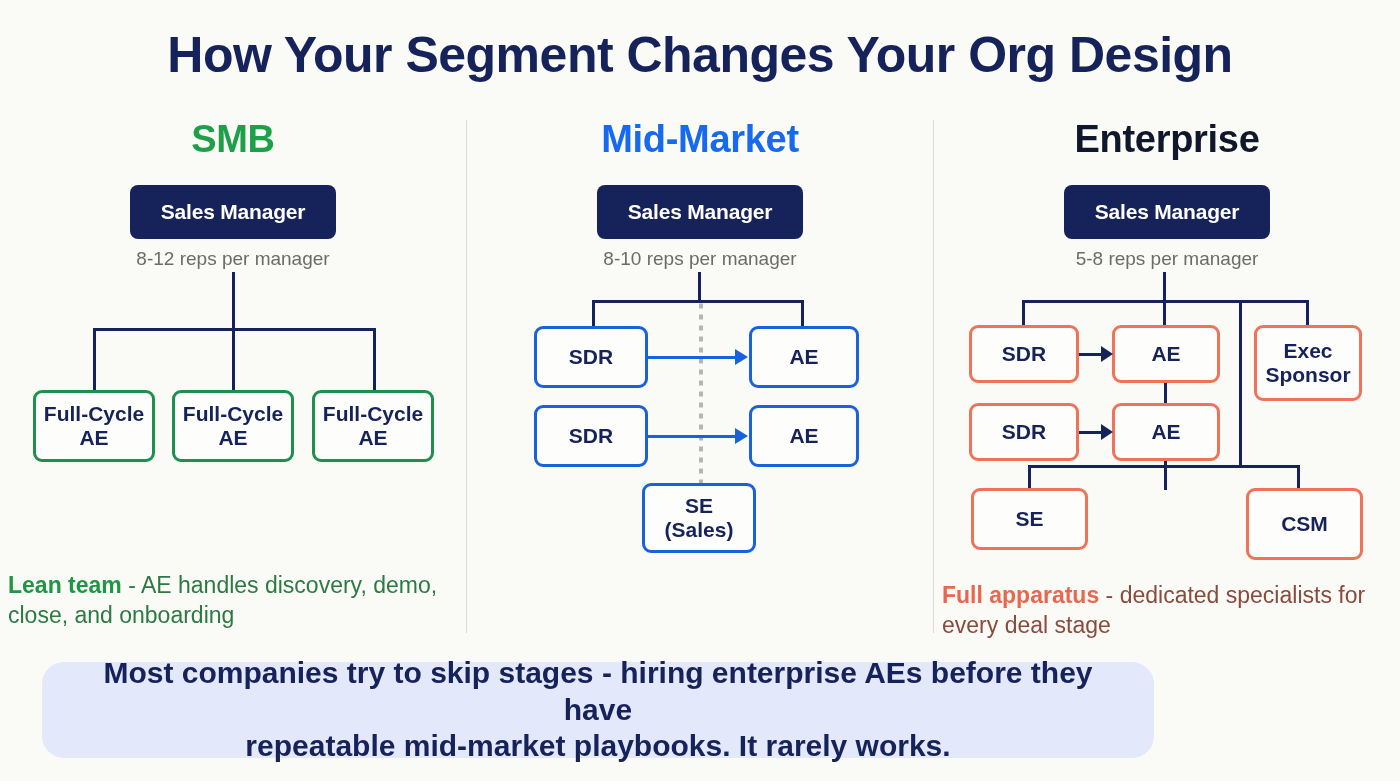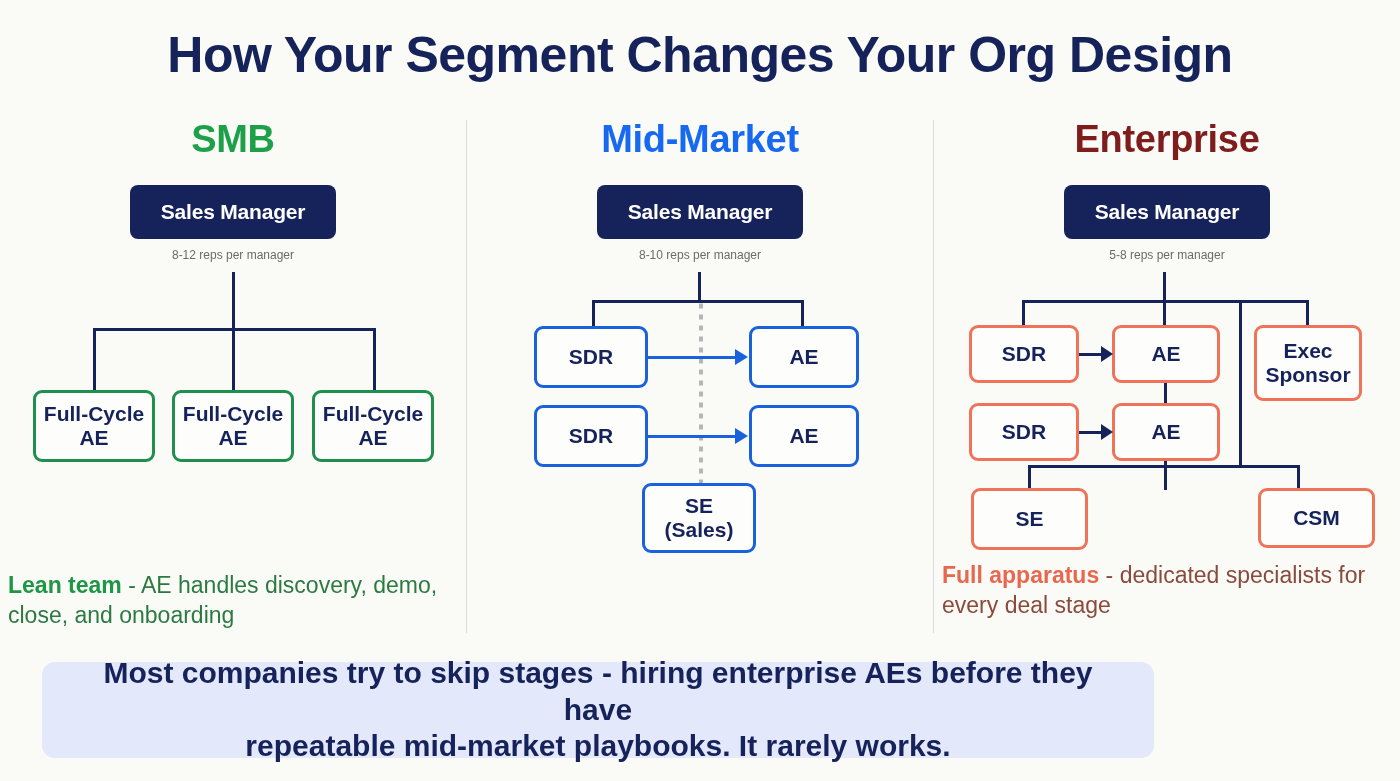--- a/index.html
+++ b/index.html
@@ -57,21 +57,21 @@
     top: 8px;
     left: 0;
     width: 100%;
     text-align: center;
     font-size: 38px;
     font-weight: bold;
     letter-spacing: -0.3px;
   }
   .col-header.smb { color: #1EA049; text-align: center; }
   .col-header.mm  { color: #1769F0; }
-  .col-header.ent { color: #7f1d1d; }
+  .col-header.ent { color: #0f172a; }
 
   
   .mgr-box {
     position: absolute;
     top: 75px;
     left: 50%;
     transform: translateX(-50%);
     width: 206px;
     height: 54px;
     background: #16225A;
@@ -83,21 +83,21 @@
     align-items: center;
     justify-content: center;
     letter-spacing: -0.2px;
   }
   .mgr-note {
     position: absolute;
     top: 138px;
     left: 0;
     width: 100%;
     text-align: center;
-    font-size: 12px;
+    font-size: 19px;
     color: #6B6B6B;
   }
 
   
   .node {
     position: absolute;
     background: #FDFDFB;
     border: 3px solid #000;
     border-radius: 9px;
     display: flex;
@@ -161,21 +161,21 @@
   .caption b.ent-b { color: #E8684F; }
 
   
   .banner {
     position: absolute;
     left: 42px;
     top: 662px;
     width: 1112px;
     height: 96px;
     background: #E3E8FA;
-    border-radius: 13px;
+    border-radius: 22px;
     display: flex;
     align-items: center;
     justify-content: center;
     text-align: center;
     color: #16225A;
     font-size: 30px;
     font-weight: bold;
     line-height: 1.22;
     padding: 0 40px;
     box-sizing: border-box;
@@ -289,23 +289,23 @@
   <div class="ln h" style="left:145px; top:321px; width:24px;"></div>
   <div class="arrow-head navy" style="left:167px; top:314px;"></div>
 
   <div class="ln v" style="left:230px; top:351px; height:24px;"></div>
   <div class="ln h" style="left:94px; top:355px; width:272px;"></div>
   <div class="ln v" style="left:94px; top:355px; height:25px;"></div>
   <div class="ln v" style="left:230px; top:355px; height:25px;"></div>
   <div class="ln v" style="left:363px; top:355px; height:25px;"></div>
 
   <div class="node coral" style="left:37px; top:378px; width:117px; height:62px;">SE</div>
-  <div class="node coral" style="left:324px; top:378px; width:117px; height:60px;">CSM</div>
-
-  <div class="caption ent" style="bottom:20px;">
+  <div class="node coral" style="left:312px; top:378px; width:117px; height:72px;">CSM</div>
+
+  <div class="caption ent" style="bottom:0;">
     <b class="ent-b">Full apparatus</b><span> - dedicated specialists for every deal stage</span>
   </div>
 </div>
 
 <div class="banner">
   <div>
     <span>Most companies try to skip stages - hiring enterprise AEs before they have</span><br>
     <span>repeatable mid-market playbooks. It rarely works.</span>
   </div>
 </div>

